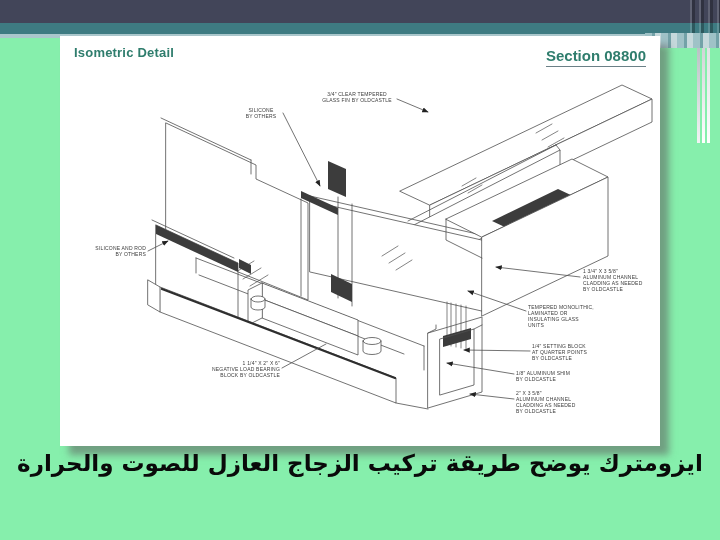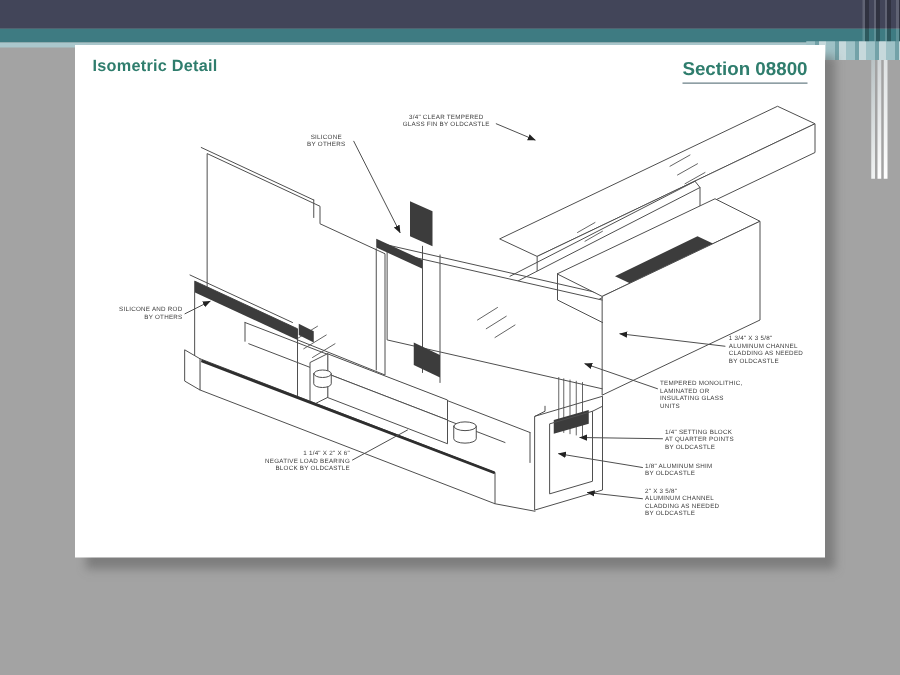--- a/index.html
+++ b/index.html
@@ -1,16 +1,16 @@
 <!DOCTYPE html>
 <html><head>
 <meta charset="utf-8">
 <style>
   html,body{margin:0;padding:0;background:#888;}
-  #slide{position:relative;width:720px;height:540px;background:#a3a3a3;overflow:hidden;
+  #slide{position:relative;width:720px;height:540px;background:#86efac;overflow:hidden;
          font-family:"Liberation Sans",sans-serif;margin:0 auto;}
   
   .bar-dark{position:absolute;left:0;top:0;width:720px;height:23px;background:#424559;}
   .bar-teal{position:absolute;left:0;top:23px;width:720px;height:11px;background:#3e7b82;}
   .strip-light{position:absolute;left:0;top:34px;width:648px;height:4px;background:#aac7cc;}
   .corner-block{position:absolute;left:645px;top:33px;width:75px;height:15px;
     background:repeating-linear-gradient(90deg,#9fc2c7 0 7px,#73a2a8 7px 10px,#c6d9dc 10px 16px);}
   .top-stripes{position:absolute;left:690px;top:0;width:30px;height:33px;
     background:repeating-linear-gradient(90deg,rgba(255,255,255,0.16) 0 2px,rgba(0,0,0,0.28) 2px 5px,rgba(255,255,255,0) 5px 9px);}
   .tail-line{position:absolute;top:48px;width:3px;height:95px;}
@@ -142,13 +142,14 @@
   <div class="callout" style="left:532px;top:343px;width:70px;">1/4" SETTING BLOCK
 AT QUARTER POINTS
 BY OLDCASTLE</div>
   <div class="callout" style="left:516px;top:370px;width:72px;">1/8" ALUMINUM SHIM
 BY OLDCASTLE</div>
   <div class="callout" style="left:516px;top:390px;width:72px;">2" X 3 5/8"
 ALUMINUM CHANNEL
 CLADDING AS NEEDED
 BY OLDCASTLE</div>
 
+  <div id="caption">ايزومترك يوضح طريقة تركيب الزجاج العازل للصوت والحرارة</div>
 </div>
 
 </body></html>

